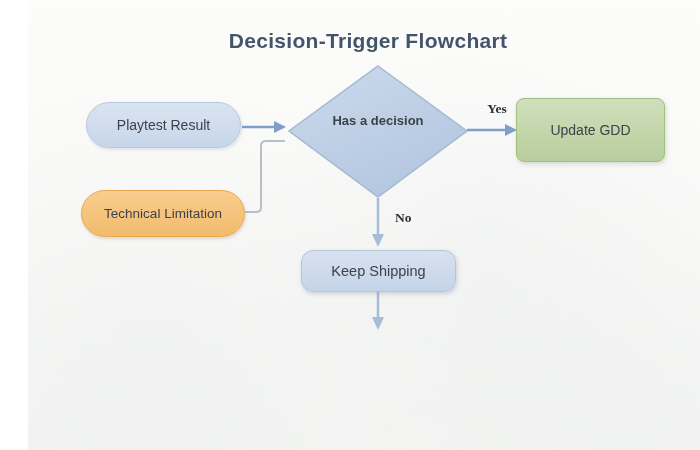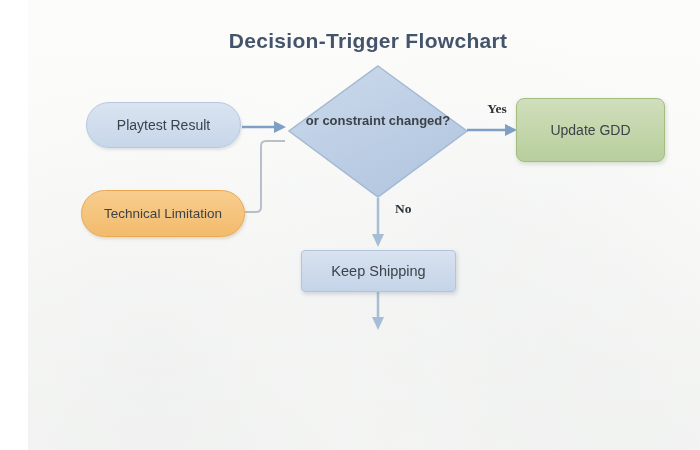--- a/index.html
+++ b/index.html
@@ -46,37 +46,37 @@
   .box-green {
     left: 488px; top: 98px; width: 149px; height: 64px;
     border-radius: 8px; font-size: 14px; line-height: 21px;
     background: linear-gradient(180deg, #d0dfbc 0%, #b8ce9c 100%);
     border: 1px solid #a2bd7f;
     box-shadow: 1px 2px 4px rgba(120,135,110,0.28);
     flex-direction: column;
   }
   .box-keep {
     left: 273px; top: 250px; width: 155px; height: 42px;
-    border-radius: 4px; font-size: 14.5px;
+    border-radius: 12px; font-size: 14.5px;
     background: linear-gradient(180deg, #d8e2f0 0%, #c4d4e8 100%);
     border: 1px solid #b2c5db;
     box-shadow: 1px 2px 4px rgba(120,135,155,0.32);
   }
   .diamond-label {
     position: absolute; left: 258px; top: 110px; width: 184px;
     text-align: center; color: #3d4249;
     font-size: 13px; font-weight: 600; line-height: 21px;
   }
   .diamond-label span { display: block; }
   .edge-label {
     position: absolute; color: #2e3338;
     font-size: 13.5px; font-weight: 600; font-family: Liberation Serif, serif;
   }
   .edge-label-yes { left: 446px; top: 101px; width: 46px; text-align: center; }
-  .edge-label-no  { left: 367px; top: 201px; }
+  .edge-label-no  { left: 367px; top: 210px; }
 </style>
 </head>
 <body>
 
 <div class="stage">
 
   <h1 class="page-title">Decision-Trigger Flowchart</h1>
 
   <svg class="layer" viewBox="0 0 700 450">
     <defs>
@@ -105,21 +105,21 @@
 
   <div class="node pill-blue">
     <span>Playtest Result</span>
   </div>
 
   <div class="node pill-orange">
     <span>Technical Limitation</span>
   </div>
 
   <div class="diamond-label">
-    <span>or constraint changed?</span>
+    <span>Has a decision</span>
   </div>
 
   <div class="node box-green">
     <span>Update GDD</span>
   </div>
 
   <div class="node box-keep">
     <span>Keep Shipping</span>
   </div>
 

